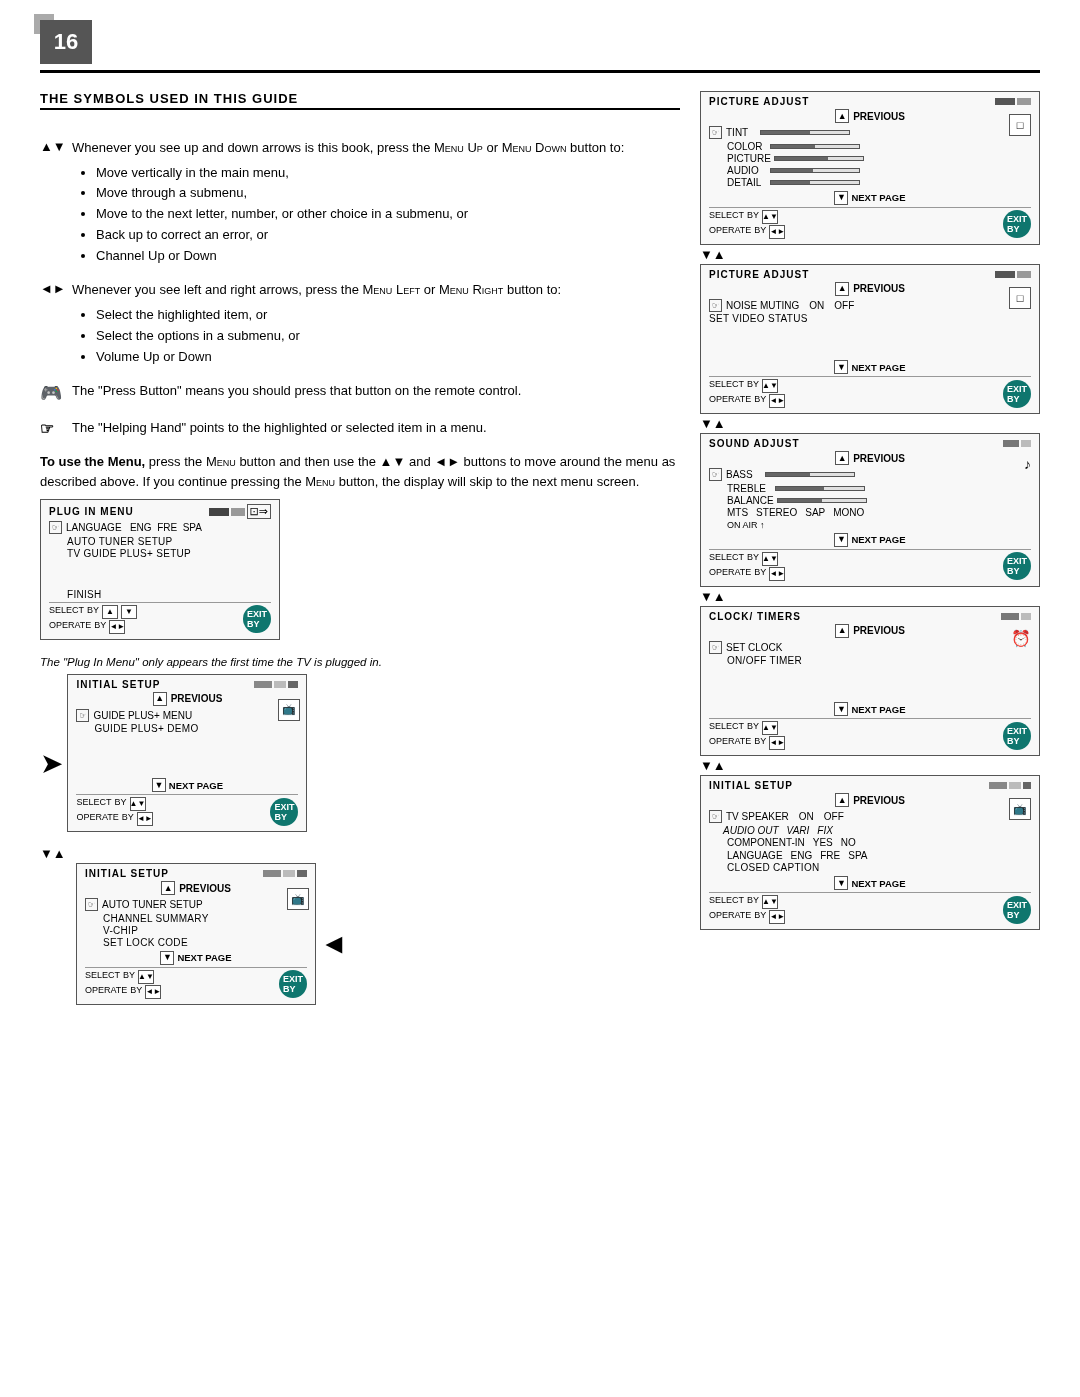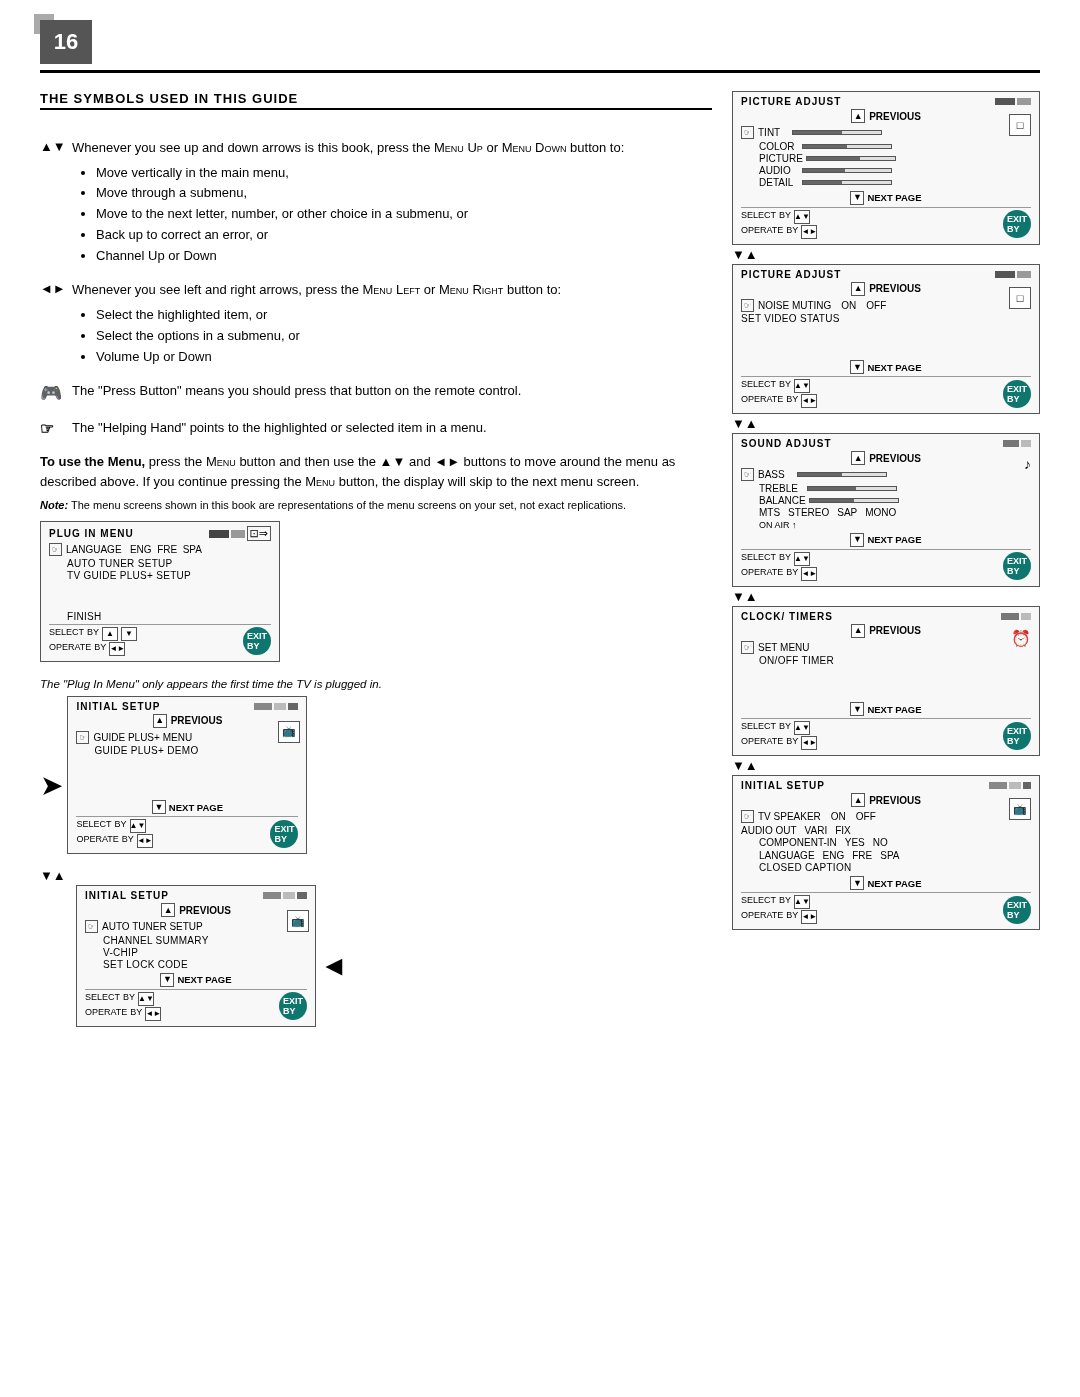--- a/index.html
+++ b/index.html
@@ -56,21 +56,21 @@
     
     .main-layout {
       display: flex;
       gap: 20px;
     }
     .left-col {
       flex: 1;
       min-width: 0;
     }
     .right-col {
-      width: 308px;
+      width: 340px;
       flex-shrink: 0;
     }
 
     
     .section-title {
       font-size: 13px;
       font-weight: bold;
       text-transform: uppercase;
       border-bottom: 2px solid #000;
       margin-bottom: 28px;
@@ -362,23 +362,20 @@
       <span class="symbol-icon" style="font-size:16px;">☞</span>
       <div class="symbol-text">
         The "Helping Hand" points to the highlighted or selected item in a menu.
       </div>
     </div>
 
     <p class="symbol-text" style="margin-bottom:8px; line-height:1.5;">
       <span class="bold-text">To use the Menu,</span> press the <span class="small-caps">Menu</span> button and then use the ▲▼ <span>and</span> ◄► buttons to move around the menu as described above. If you continue pressing the <span class="small-caps">Menu</span> button, the display will skip to the next menu screen.
     </p>
 
-    <p class="note-text">
-      <span class="note-label">Note:</span> The menu screens shown in this book are representations of the menu screens on your set, not exact replications.
-    </p>
 
     <div style="display:flex; align-items:flex-start; margin-bottom:4px;">
       <div class="menu-box" style="width:240px;">
         <div class="menu-title-row">
           <span class="menu-title">PLUG IN MENU</span>
           <div class="menu-bars">
             <div style="display:flex; gap:2px; align-items:center;">
               <div style="width:20px;height:8px;background:#444;"></div>
               <div style="width:14px;height:8px;background:#999;"></div>
 
@@ -693,21 +690,21 @@
           <div style="width:10px;height:7px;background:#bbb;"></div>
         </div>
       </div>
       <div class="clock-icon">⏰</div>
       <div class="menu-previous">
         <span class="btn-square">▲</span> 
           <span>PREVIOUS</span>
       </div>
       <div class="menu-item">
         <span class="menu-item-icon">☞</span>
-        <span>SET MENU</span>
+        <span>SET CLOCK</span>
       </div>
       <div class="menu-item-plain">ON/OFF TIMER</div>
       <div class="menu-blank-space" style="height:32px;"></div>
       <div class="menu-next-page">
         <span class="btn-square">▼</span>
           <span>NEXT PAGE</span>
       </div>
       <div class="menu-footer">
         <div class="footer-group">
           <div class="footer-row">
@@ -740,21 +737,21 @@
       <div class="menu-previous">
         <span class="btn-square">▲</span> 
           <span>PREVIOUS</span>
       </div>
       <div class="menu-item">
         <span class="menu-item-icon">☞</span>
         <span>TV SPEAKER</span>
         <span style="margin-left:6px;">ON</span>
         <span style="margin-left:6px;">OFF</span>
       </div>
-      <div class="menu-item-inline" style="margin-left:0;">
+      <div class="menu-item-inline" style="margin-left:14px;font-style:italic;">
         <span>AUDIO OUT</span>
           <span>VARI</span>
           <span>FIX</span>
       </div>
       <div class="menu-item-inline" style="margin-left:18px;">
         <span>COMPONENT-IN</span>
           <span>YES</span>
           <span>NO</span>
       </div>
       <div class="menu-item-inline" style="margin-left:18px;">

